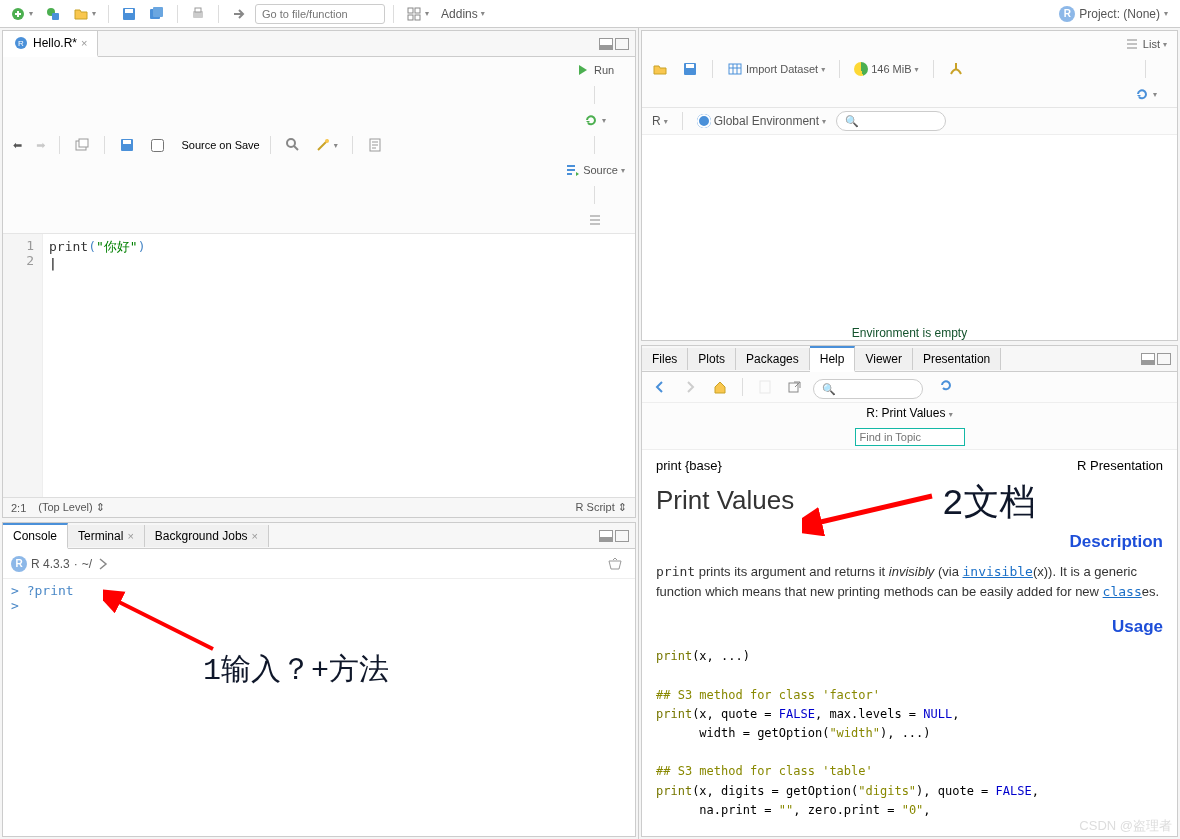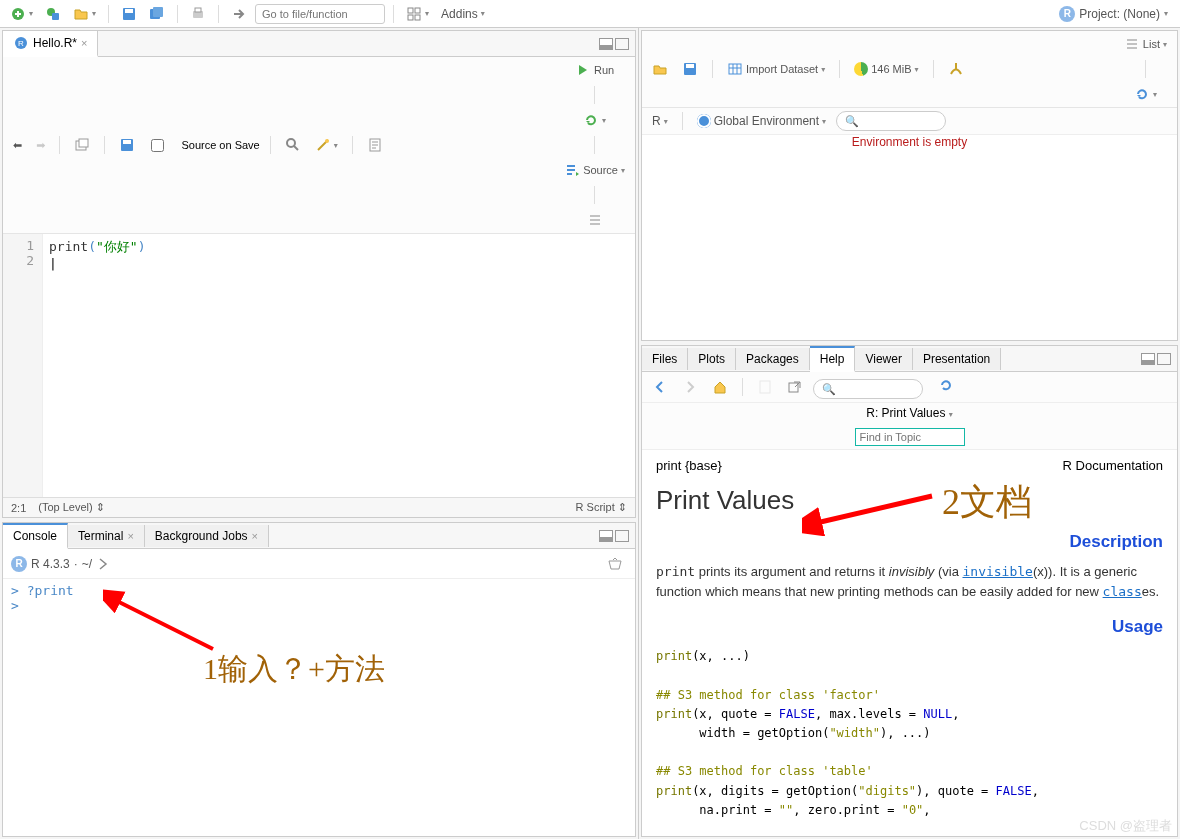--- a/index.html
+++ b/index.html
@@ -34,41 +34,41 @@
 .code-line .str { color: #008000; }
 .editor-status { display: flex; align-items: center; padding: 3px 8px; border-top: 1px solid #ddd; background: #f7f7f7; font-size: 11px; color: #555; gap: 12px; }
 .editor-status .right { margin-left: auto; }
 .console-pane { flex: 1; }
 .console-path { padding: 4px 8px; color: #555; display: flex; align-items: center; gap: 4px; border-bottom: 1px solid #eee; }
 .console-body { flex: 1; padding: 4px 8px; font-family: Consolas, monospace; font-size: 13px; position: relative; }
 .console-body .prompt { color: #4a88c7; }
 .console-body .cmd { color: #4a88c7; }
 .env-pane { height: 320px; }
 .env-toolbar2 { display: flex; align-items: center; padding: 3px 6px; gap: 6px; background: #fcfcfc; border-bottom: 1px solid #eee; }
-.env-empty { flex: 1; display: flex; align-items: flex-start; justify-content: center; color: #b91c1c; background: #fff; }
+.env-empty { flex: 1; display: flex; align-items: flex-end; justify-content: center; color: #14532d; background: #fff; }
 .search-input { width: 110px; height: 20px; border: 1px solid #ccc; border-radius: 10px; padding: 0 8px; font-size: 11px; background: #fff; }
 .help-pane { flex: 1; }
 .help-nav { display: flex; align-items: center; padding: 3px 6px; gap: 6px; border-bottom: 1px solid #eee; background: #fcfcfc; }
 .help-breadcrumb { display: flex; align-items: center; padding: 3px 6px; gap: 8px; border-bottom: 1px solid #eee; background: #fcfcfc; flex-direction: column; }
 .find-topic { width: 110px; height: 18px; border: 1px solid #14b8a6; font-size: 11px; padding: 0 4px; }
 .help-content { flex: 1; overflow-y: auto; padding: 8px 14px; font-family: Arial, sans-serif; position: relative; }
 .help-content::-webkit-scrollbar { width: 16px; }
 .help-content::-webkit-scrollbar-thumb { background: #c0c0c0; }
 .help-header-row { display: flex; justify-content: space-between; font-size: 13px; margin-bottom: 12px; }
 .help-h1 { font-size: 26px; font-weight: 500; margin: 8px 0 16px; color: #333; }
 .help-h2 { font-size: 17px; font-weight: 600; margin: 16px 0 10px; color: #1d4ed8; text-align: right; }
 .help-p { font-size: 13px; line-height: 1.5; color: #333; }
 .help-p a { color: #1a6fc7; text-decoration: underline; }
 .help-code { font-family: Consolas, monospace; font-size: 12px; line-height: 1.6; margin: 8px 0; white-space: pre; }
 .help-code .fn2 { color: #777700; }
 .help-code .val { color: #0000cd; }
 .help-code .str2 { color: #888800; }
 .help-code .cmt { color: #888800; }
 .icon-svg { width: 16px; height: 16px; flex-shrink: 0; }
-.annotation { position: absolute; color: #a16207; font-size: 30px; font-weight: 500; pointer-events: none; z-index: 100; font-family: Liberation Serif, serif; }
+.annotation { position: absolute; color: #0f172a; font-size: 30px; font-weight: 500; pointer-events: none; z-index: 100; font-family: Liberation Mono, monospace; }
 .arrow-svg { position: absolute; pointer-events: none; z-index: 99; }
 .watermark { position: absolute; bottom: 4px; right: 8px; color: #ddd; font-size: 13px; z-index: 200; }
 .r-icon { display:inline-flex; width:16px; height:16px; background:#8db8e8; border-radius:50%; color:#fff; font-size:10px; font-weight:bold; align-items:center; justify-content:center; }
 .pie-icon { display:inline-block; width:14px; height:14px; border-radius:50%; background: conic-gradient(#4caf50 0 45%, #fdd835 45% 100%); }
 .globe-icon { display:inline-block; width:14px; height:14px; border-radius:50%; background:#4a90d9; box-shadow: inset 0 0 0 2px #fff, inset 0 0 0 3px #4a90d9; }
 </style>
 </head>
 <body>
 
 <div class="main-toolbar">
@@ -437,21 +437,21 @@
             </span>
         </div>
       </div>
       <div class="help-breadcrumb">
         <span><span>R: Print Values</span> <span class="dropdown-arrow">▾</span></span>
         <input class="find-topic" placeholder="Find in Topic" style="">
       </div>
       <div class="help-content">
         <div class="help-header-row">
           <span>print {base}</span>
-          <span>R Documentation</span>
+          <span>R Presentation</span>
         </div>
         <h1 class="help-h1">Print Values</h1>
 
         <svg class="arrow-svg" style="left:160px; top:36px;" width="140" height="50">
             <defs>
               <marker id="ah2" markerWidth="10" markerHeight="10" refX="2" refY="3" orient="auto">
                 <path d="M0,0 L0,6 L8,3 z" fill="#ff0000"></path>
               </marker>
             </defs>
             <line x1="130" y1="10" x2="10" y2="38" stroke="#ff0000" stroke-width="5" marker-end="url(#ah2)"></line>

